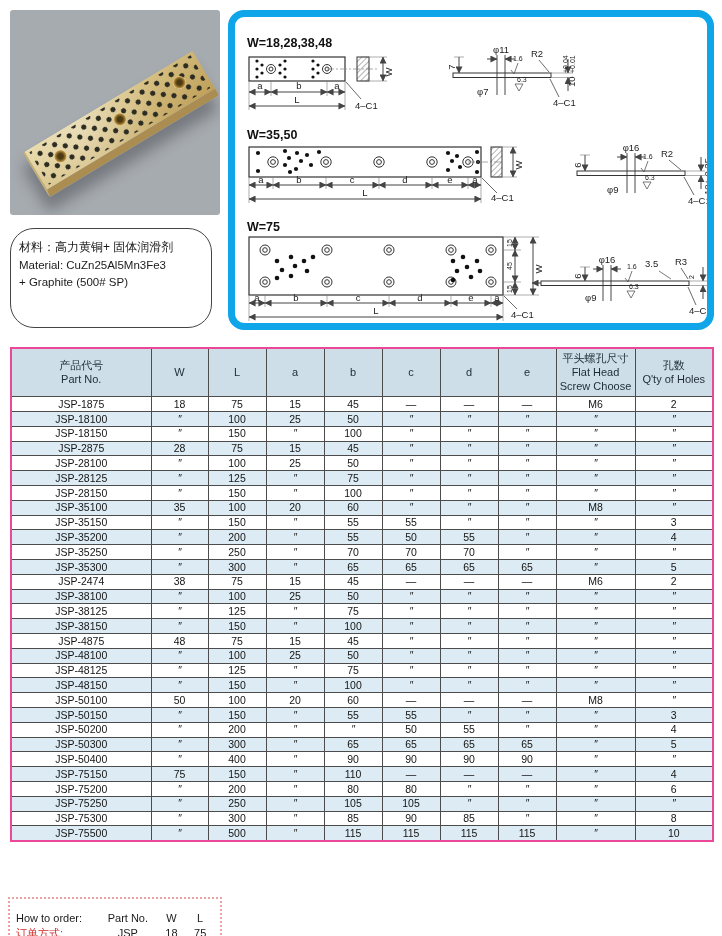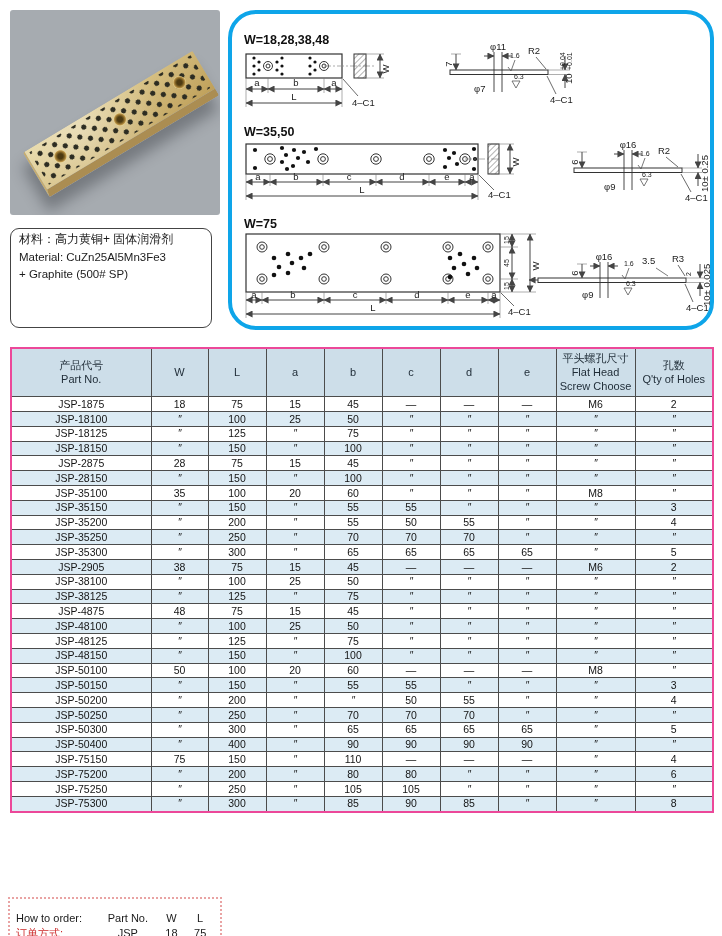--- a/index.html
+++ b/index.html
@@ -26,27 +26,27 @@
       radial-gradient(circle,#2c2c22 2.2px,rgba(0,0,0,0) 2.9px),
       radial-gradient(circle,#2c2c22 2.2px,rgba(0,0,0,0) 2.9px);
     background-size:17px 13px,17px 13px;
     background-position:0 0,8.5px 6.5px;
   }
   .phole{position:absolute;width:13px;height:13px;border-radius:50%;
     background:radial-gradient(circle,#4d3a12 2.5px,#7a5e22 4px,#b89045 5.5px,#ead998 6.5px);}
   
   .material-box{
     position:absolute;left:10px;top:228px;width:202px;height:100px;
-    border:1.5px solid #444;border-radius:9px;padding:1px 8px;box-sizing:border-box;
+    border:1.5px solid #444;border-radius:24px;padding:9px 8px;box-sizing:border-box;
     font-size:11.5px;line-height:1.55;
   }
   .material-box .zh{font-size:12px;}
   
   .drawing-panel{position:absolute;left:228px;top:10px;width:486px;height:320px;
-    border:4px solid #0ea5e9;border-radius:28px;box-sizing:border-box;overflow:hidden;}
+    border:7px solid #0ea5e9;border-radius:16px;box-sizing:border-box;overflow:hidden;}
   svg text{font-family:"Liberation Sans","DejaVu Sans",sans-serif;fill:#222;}
   .dt{font-size:9.5px;}
   .dts{font-size:7px;}
   .dtitle{font-size:12.5px;font-weight:bold;fill:#111;}
   
   .spec-wrap{position:absolute;left:10px;top:347px;}
   table.spec{border-collapse:collapse;table-layout:fixed;width:702px;border:2px solid #ec4899;}
   table.spec th,table.spec td{border:1px solid #4c4c4c;text-align:center;padding:0;
     overflow:hidden;white-space:nowrap;}
   table.spec thead th{background:#cddee9;font-weight:normal;font-size:11px;line-height:1.25;padding:3px 0;color:#1e2b36;}
@@ -484,32 +484,20 @@
           <td>100</td>
           <td>25</td>
           <td>50</td>
           <td class="ditto">″</td>
           <td class="ditto">″</td>
           <td class="ditto">″</td>
           <td class="ditto">″</td>
           <td class="ditto">″</td>
         </tr>
         <tr>
-          <td>JSP-18125</td>
-          <td class="ditto">″</td>
-          <td>125</td>
-          <td class="ditto">″</td>
-          <td>75</td>
-          <td class="ditto">″</td>
-          <td class="ditto">″</td>
-          <td class="ditto">″</td>
-          <td class="ditto">″</td>
-          <td class="ditto">″</td>
-        </tr>
-        <tr>
           <td>JSP-18150</td>
           <td class="ditto">″</td>
           <td>150</td>
           <td class="ditto">″</td>
           <td>100</td>
           <td class="ditto">″</td>
           <td class="ditto">″</td>
           <td class="ditto">″</td>
           <td class="ditto">″</td>
           <td class="ditto">″</td>
@@ -520,20 +508,44 @@
           <td>75</td>
           <td>15</td>
           <td>45</td>
           <td class="ditto">″</td>
           <td class="ditto">″</td>
           <td class="ditto">″</td>
           <td class="ditto">″</td>
           <td class="ditto">″</td>
         </tr>
         <tr>
+          <td>JSP-28100</td>
+          <td class="ditto">″</td>
+          <td>100</td>
+          <td>25</td>
+          <td>50</td>
+          <td class="ditto">″</td>
+          <td class="ditto">″</td>
+          <td class="ditto">″</td>
+          <td class="ditto">″</td>
+          <td class="ditto">″</td>
+        </tr>
+        <tr>
+          <td>JSP-28125</td>
+          <td class="ditto">″</td>
+          <td>125</td>
+          <td class="ditto">″</td>
+          <td>75</td>
+          <td class="ditto">″</td>
+          <td class="ditto">″</td>
+          <td class="ditto">″</td>
+          <td class="ditto">″</td>
+          <td class="ditto">″</td>
+        </tr>
+        <tr>
           <td>JSP-28150</td>
           <td class="ditto">″</td>
           <td>150</td>
           <td class="ditto">″</td>
           <td>100</td>
           <td class="ditto">″</td>
           <td class="ditto">″</td>
           <td class="ditto">″</td>
           <td class="ditto">″</td>
           <td class="ditto">″</td>
@@ -592,21 +604,21 @@
           <td>300</td>
           <td class="ditto">″</td>
           <td>65</td>
           <td>65</td>
           <td>65</td>
           <td>65</td>
           <td class="ditto">″</td>
           <td>5</td>
         </tr>
         <tr>
-          <td>JSP-2905</td>
+          <td>JSP-2474</td>
           <td>38</td>
           <td>75</td>
           <td>15</td>
           <td>45</td>
           <td>—</td>
           <td>—</td>
           <td>—</td>
           <td>M6</td>
           <td>2</td>
         </tr>
@@ -621,20 +633,32 @@
           <td class="ditto">″</td>
           <td class="ditto">″</td>
           <td class="ditto">″</td>
         </tr>
         <tr>
           <td>JSP-38125</td>
           <td class="ditto">″</td>
           <td>125</td>
           <td class="ditto">″</td>
           <td>75</td>
+          <td class="ditto">″</td>
+          <td class="ditto">″</td>
+          <td class="ditto">″</td>
+          <td class="ditto">″</td>
+          <td class="ditto">″</td>
+        </tr>
+        <tr>
+          <td>JSP-38150</td>
+          <td class="ditto">″</td>
+          <td>150</td>
+          <td class="ditto">″</td>
+          <td>100</td>
           <td class="ditto">″</td>
           <td class="ditto">″</td>
           <td class="ditto">″</td>
           <td class="ditto">″</td>
           <td class="ditto">″</td>
         </tr>
         <tr>
           <td>JSP-4875</td>
           <td>48</td>
           <td>75</td>
@@ -712,32 +736,20 @@
           <td>200</td>
           <td class="ditto">″</td>
           <td class="ditto">″</td>
           <td>50</td>
           <td>55</td>
           <td class="ditto">″</td>
           <td class="ditto">″</td>
           <td>4</td>
         </tr>
         <tr>
-          <td>JSP-50250</td>
-          <td class="ditto">″</td>
-          <td>250</td>
-          <td class="ditto">″</td>
-          <td>70</td>
-          <td>70</td>
-          <td>70</td>
-          <td class="ditto">″</td>
-          <td class="ditto">″</td>
-          <td class="ditto">″</td>
-        </tr>
-        <tr>
           <td>JSP-50300</td>
           <td class="ditto">″</td>
           <td>300</td>
           <td class="ditto">″</td>
           <td>65</td>
           <td>65</td>
           <td>65</td>
           <td>65</td>
           <td class="ditto">″</td>
           <td>5</td>
@@ -794,20 +806,32 @@
           <td>JSP-75300</td>
           <td class="ditto">″</td>
           <td>300</td>
           <td class="ditto">″</td>
           <td>85</td>
           <td>90</td>
           <td>85</td>
           <td class="ditto">″</td>
           <td class="ditto">″</td>
           <td>8</td>
+        </tr>
+        <tr>
+          <td>JSP-75500</td>
+          <td class="ditto">″</td>
+          <td>500</td>
+          <td class="ditto">″</td>
+          <td>115</td>
+          <td>115</td>
+          <td>115</td>
+          <td>115</td>
+          <td class="ditto">″</td>
+          <td>10</td>
         </tr>
       </tbody>
   </table>
 </div>
 
 <div class="order-box">
   <div class="order-row">
     <span class="c1">How to order:</span>
     <span class="c2">Part No.</span>
     <span class="c3">W</span>

